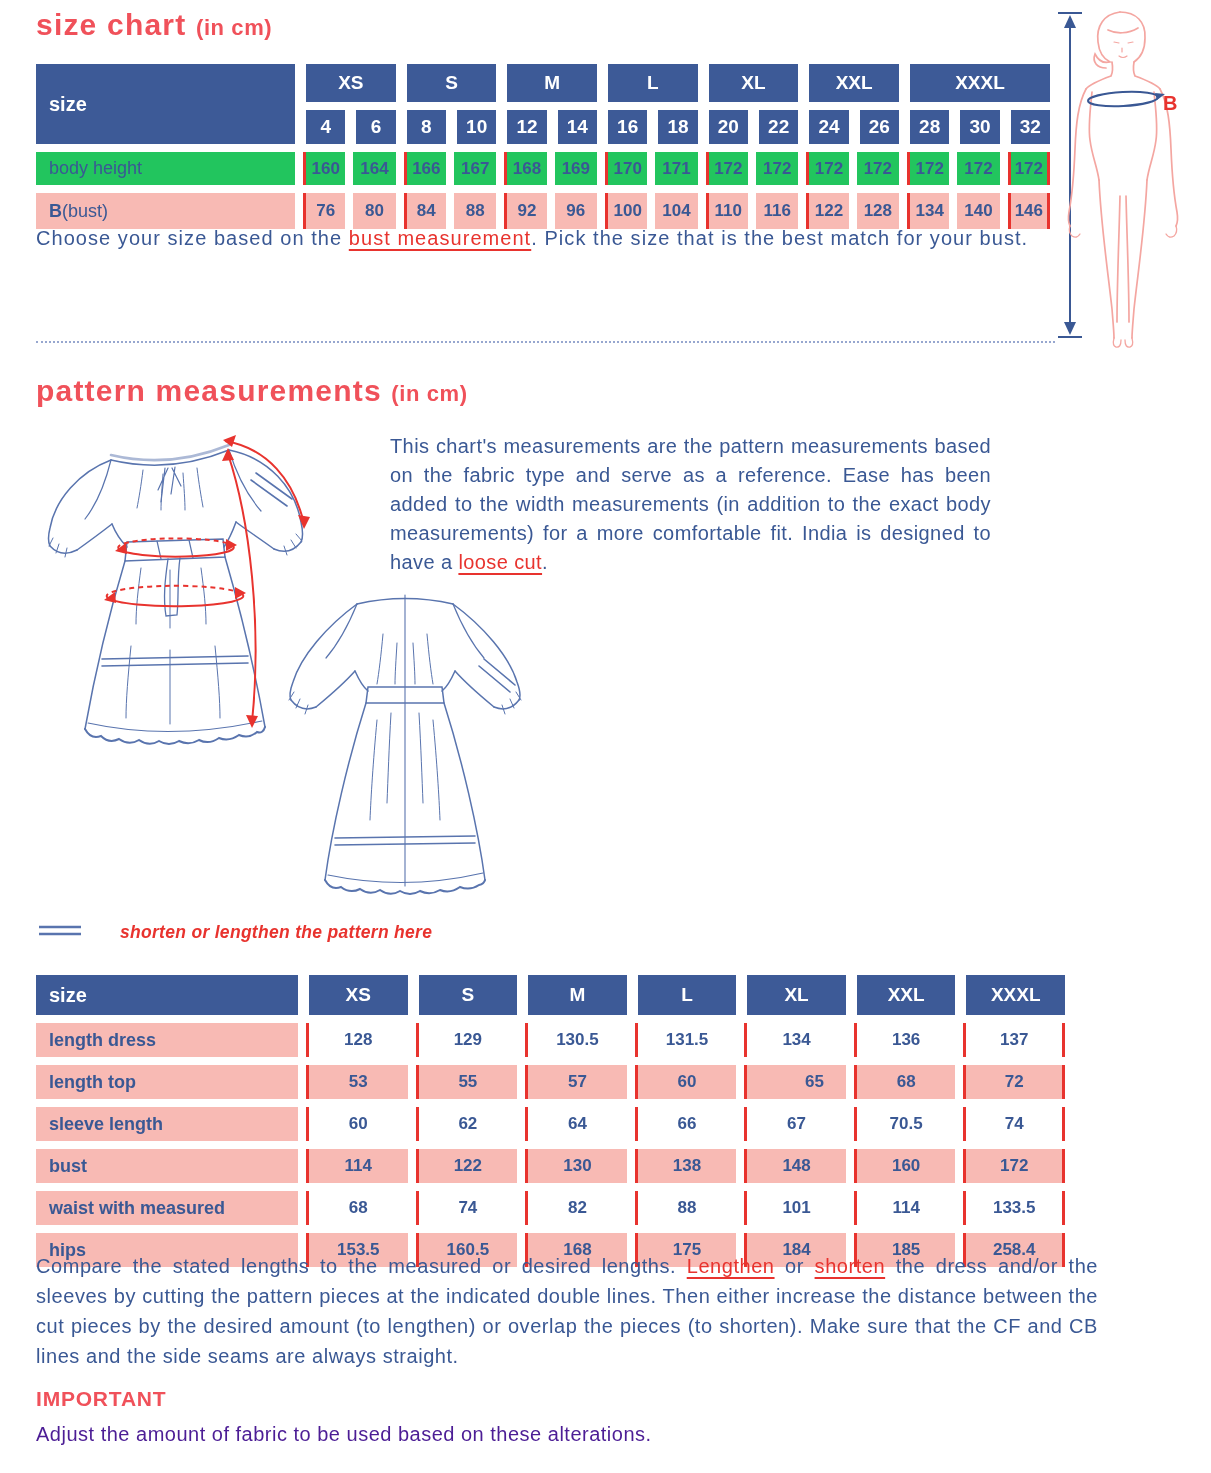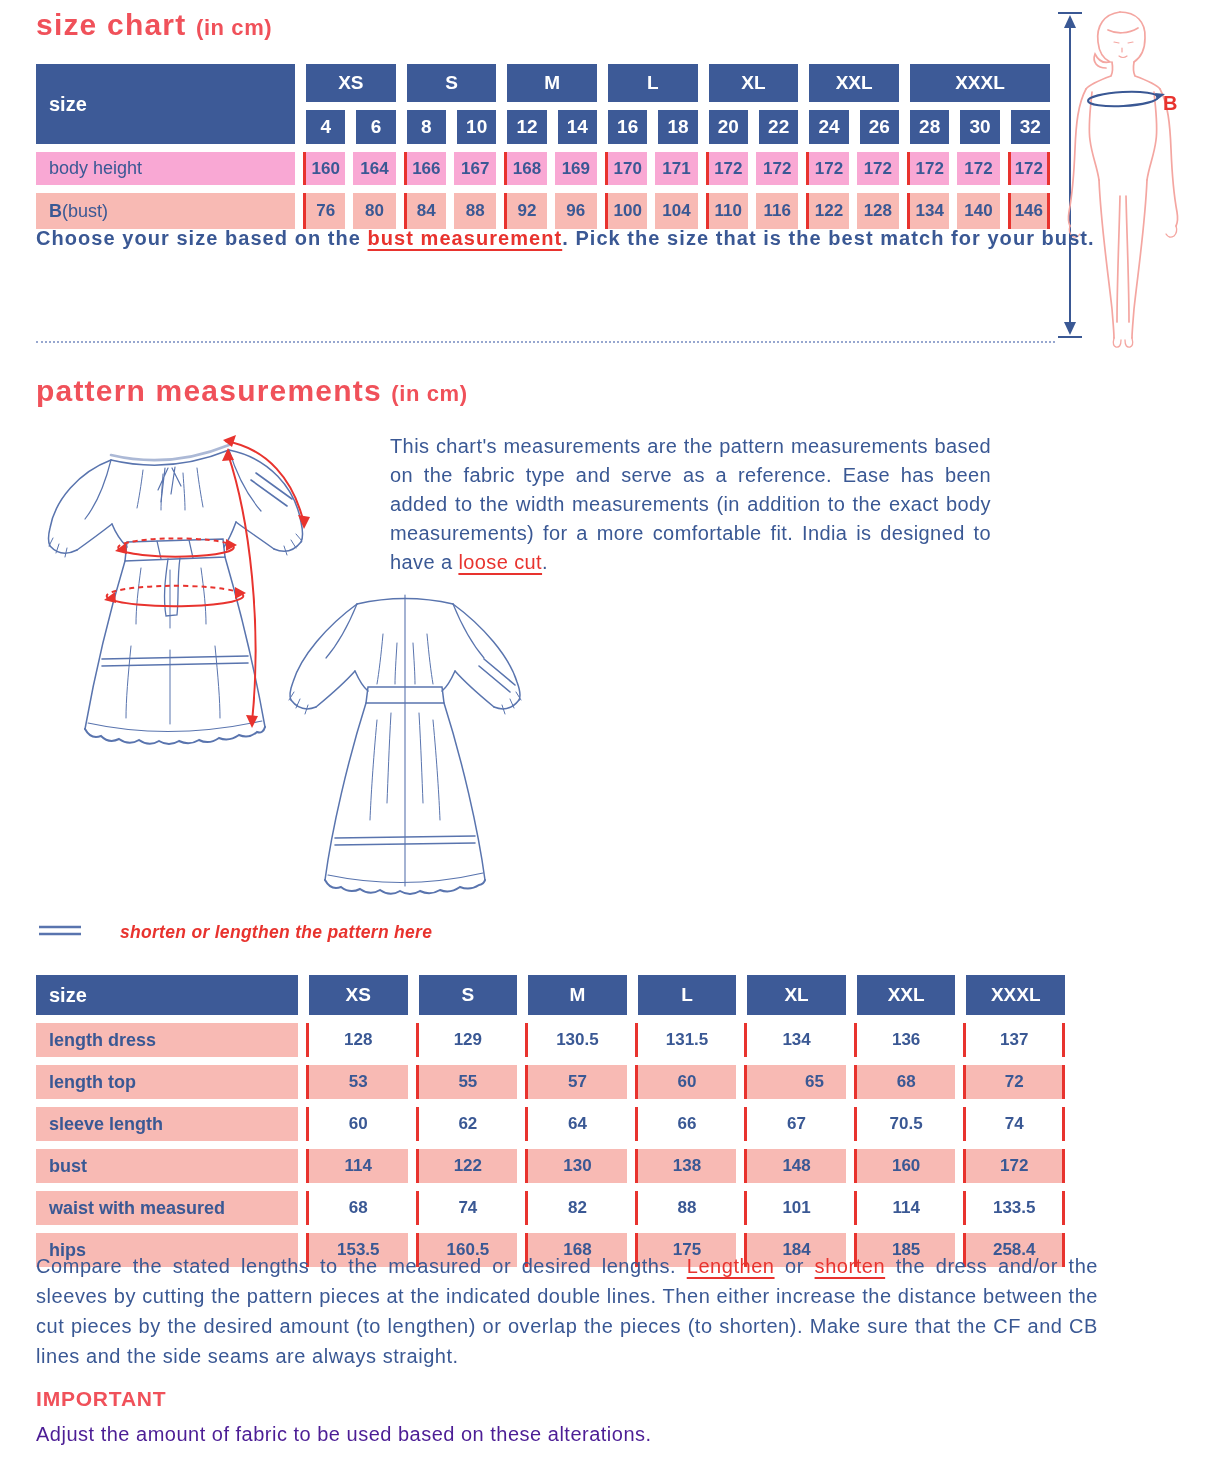--- a/index.html
+++ b/index.html
@@ -12,29 +12,29 @@
   
   .grid-table{display:grid;row-gap:3px;column-gap:0;gap:8px;}
   .cell-dark{background:#3d5a97;color:#fff;display:flex;align-items:center;justify-content:center;
              font-weight:700;font-size:19px;}
   .t-label{justify-content:flex-start;padding-left:13px;}
   .white-left{border-left:3px solid #fff;}
   .red-left{border-left:3px solid #e8332e;}
   .red-right{border-right:3px solid #e8332e;}
   .trow{display:flex;align-items:center;}
   .val{justify-content:center;font-weight:700;font-size:17px;color:#3a5894;}
-  .bg-lavender{background:#f9a8d4;text-align:center;}
+  .bg-lavender{background:#22c55e;text-align:center;}
   .bg-pink{background:#f8bab4;}
   .lbl{font-weight:400;font-size:18px;color:#3a5894;}
   .lblb{font-weight:700;font-size:18px;color:#3a5894;}
   #size-table{grid-template-columns:259px repeat(15,1fr);grid-template-rows:38px 34px 33px 36px;width:1014px;}
   #pattern-table{grid-template-columns:262px repeat(7,1fr);grid-template-rows:40px repeat(6,34px);width:1029px;}
   
   .para{font-size:20px;line-height:29px;color:#3a5894;letter-spacing:.4px;text-align:justify;}
-  .single-line{font-size:20px;letter-spacing:1.05px;white-space:nowrap;color:#3a5894;font-weight:bold;}
+  .single-line{font-size:20px;letter-spacing:1.05px;white-space:nowrap;color:#3a5894;}
   .red-link{color:#e8332e;text-decoration:underline;text-decoration-thickness:2px;text-underline-offset:4px;}
   .divider{border-top:2px dotted #97a7cf;height:0;}
   .legend-text{color:#e8332e;font-size:17.5px;font-style:italic;font-weight:600;letter-spacing:.3px;text-align:center;}
   .important-h{color:#f0515a;font-weight:800;font-size:21px;letter-spacing:.8px;}
   .important-t{font-size:20px;letter-spacing:.5px;color:#4c1d95;}
   svg{position:absolute;display:block;}
   text{font-family:"Liberation Sans",sans-serif;}
 </style>
 </head>
 <body>

